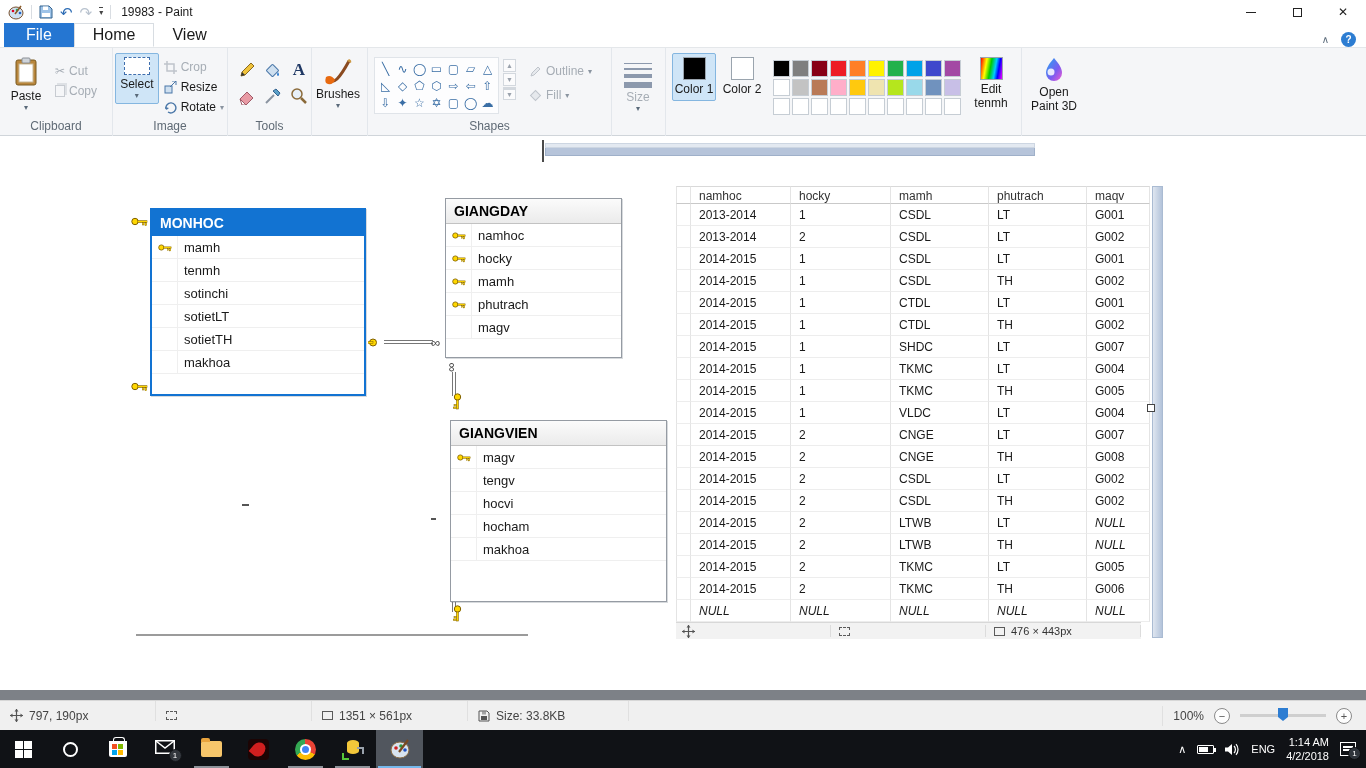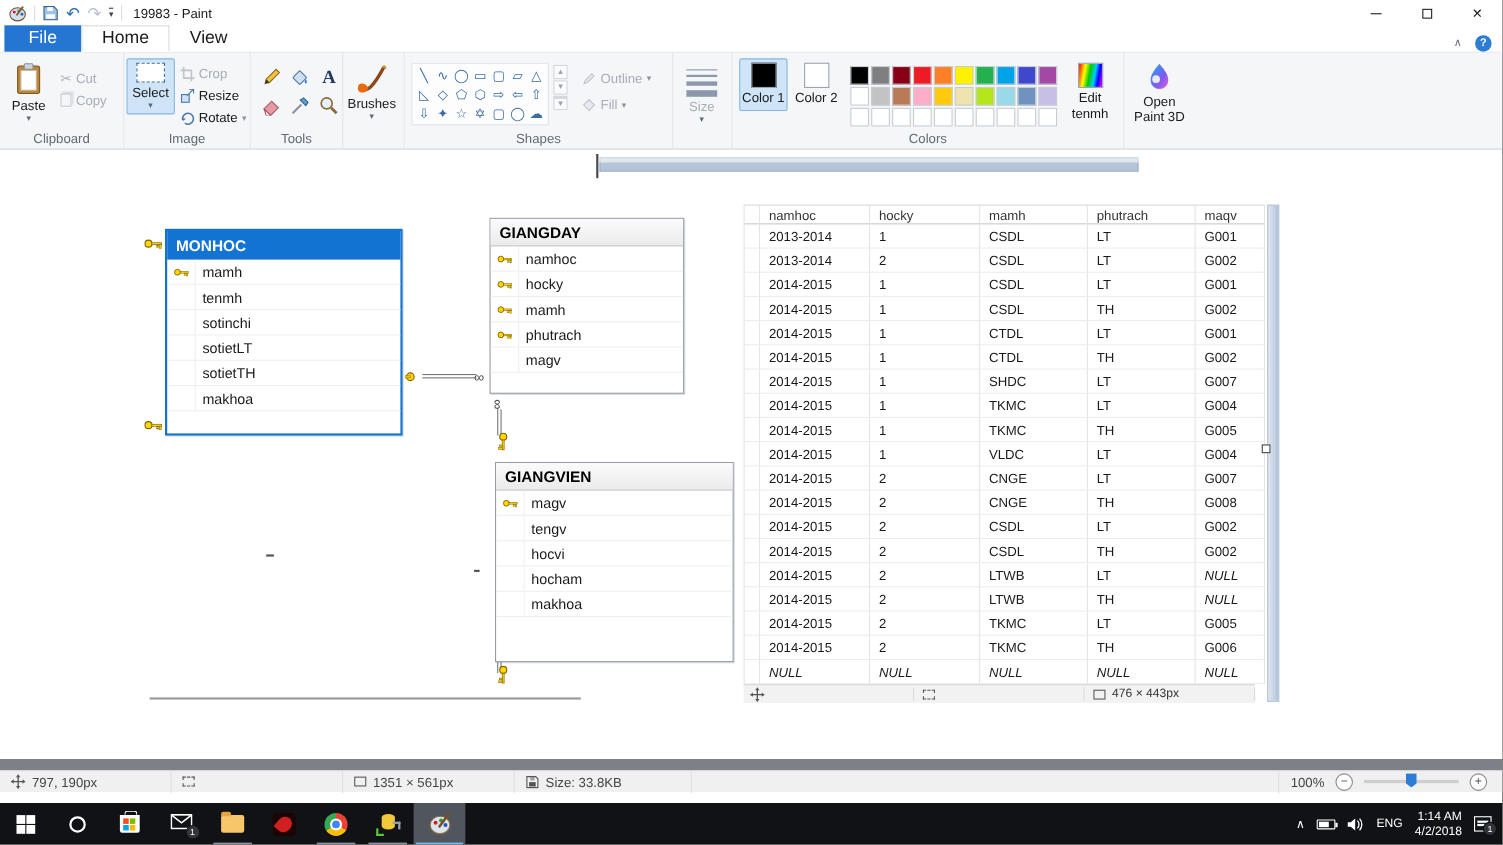--- a/index.html
+++ b/index.html
@@ -98,21 +98,21 @@
   .nullv{font-style:italic;}
 
   .vscroll{position:absolute;left:1152px;top:46px;width:11px;height:452px;background:linear-gradient(to right,#dfe6f0,#b3c3da);border:1px solid #aabbd2;}
   .handle{position:absolute;left:1147px;top:264px;width:8px;height:8px;background:#fff;border:1px solid #444;}
   .bottomline{position:absolute;left:136px;top:494px;width:392px;height:2px;background:#9b9b9b;}
 
   .embedbar{position:absolute;left:676px;top:482px;width:465px;height:17px;background:#f2f2f2;border-top:1px solid #d8d8d8;display:flex;align-items:center;font-size:11px;color:#333;}
   .embedbar .esep{width:1px;height:12px;background:#dcdcdc;}
 
   
-  .statusbar{position:absolute;top:700px;left:0;width:1366px;height:20px;background:#f0f0f0;border-top:1px solid #d7d7d7;display:flex;font-size:12px;color:#444;}
+  .statusbar{position:absolute;top:700px;left:0;width:1366px;height:30px;background:#f0f0f0;border-top:1px solid #d7d7d7;display:flex;font-size:12px;color:#444;}
   .sb-sec{display:flex;align-items:center;gap:6px;padding-left:10px;height:100%;}
   .sb-sep{width:1px;height:20px;background:#e0e0e0;}
   .boxicon{width:11px;height:9px;border:1px solid #5a5a5a;display:inline-block;}
   .dashbox{width:11px;height:9px;border:1px dashed #5a5a5a;display:inline-block;}
   .zoomarea{margin-left:auto;display:flex;align-items:center;gap:10px;padding-right:14px;}
   .zbtn{width:16px;height:16px;border-radius:50%;border:1px solid #8a8a8a;color:#555;font-size:11px;line-height:14px;text-align:center;background:#fdfdfd;}
   .ztrack{width:86px;height:3px;background:#cfcfcf;position:relative;}
   .zthumb{position:absolute;left:38px;top:-6px;width:10px;height:13px;background:#2d7dd2;clip-path:polygon(0 0,100% 0,100% 70%,50% 100%,0 70%);}
 
   
@@ -398,21 +398,20 @@
           <div class="swatch"></div>
           <div class="swatch"></div>
           <div class="swatch"></div>
           <div class="swatch"></div>
           <div class="swatch"></div>
         </div>
       <div class="bigbtn" style="width:46px;">
         <span class="rainbow"></span>
         <span class="lbl">Edit tenmh</span>
       </div>
-      <div class="group-label">Colors</div>
     </div>
 
     <div class="group" style="width:70px;border-right:none;">
       <div class="bigbtn" style="width:60px;">
         <svg width="24" height="26" viewBox="0 0 24 26">
           <defs>
               <linearGradient id="p3dg" x1="0" y1="0" x2="1" y2="1">
                 <stop offset="0" stop-color="#22a7f2"></stop>
                 <stop offset="0.6" stop-color="#7b5cf0"></stop>
                 <stop offset="1" stop-color="#f05ad2"></stop>

